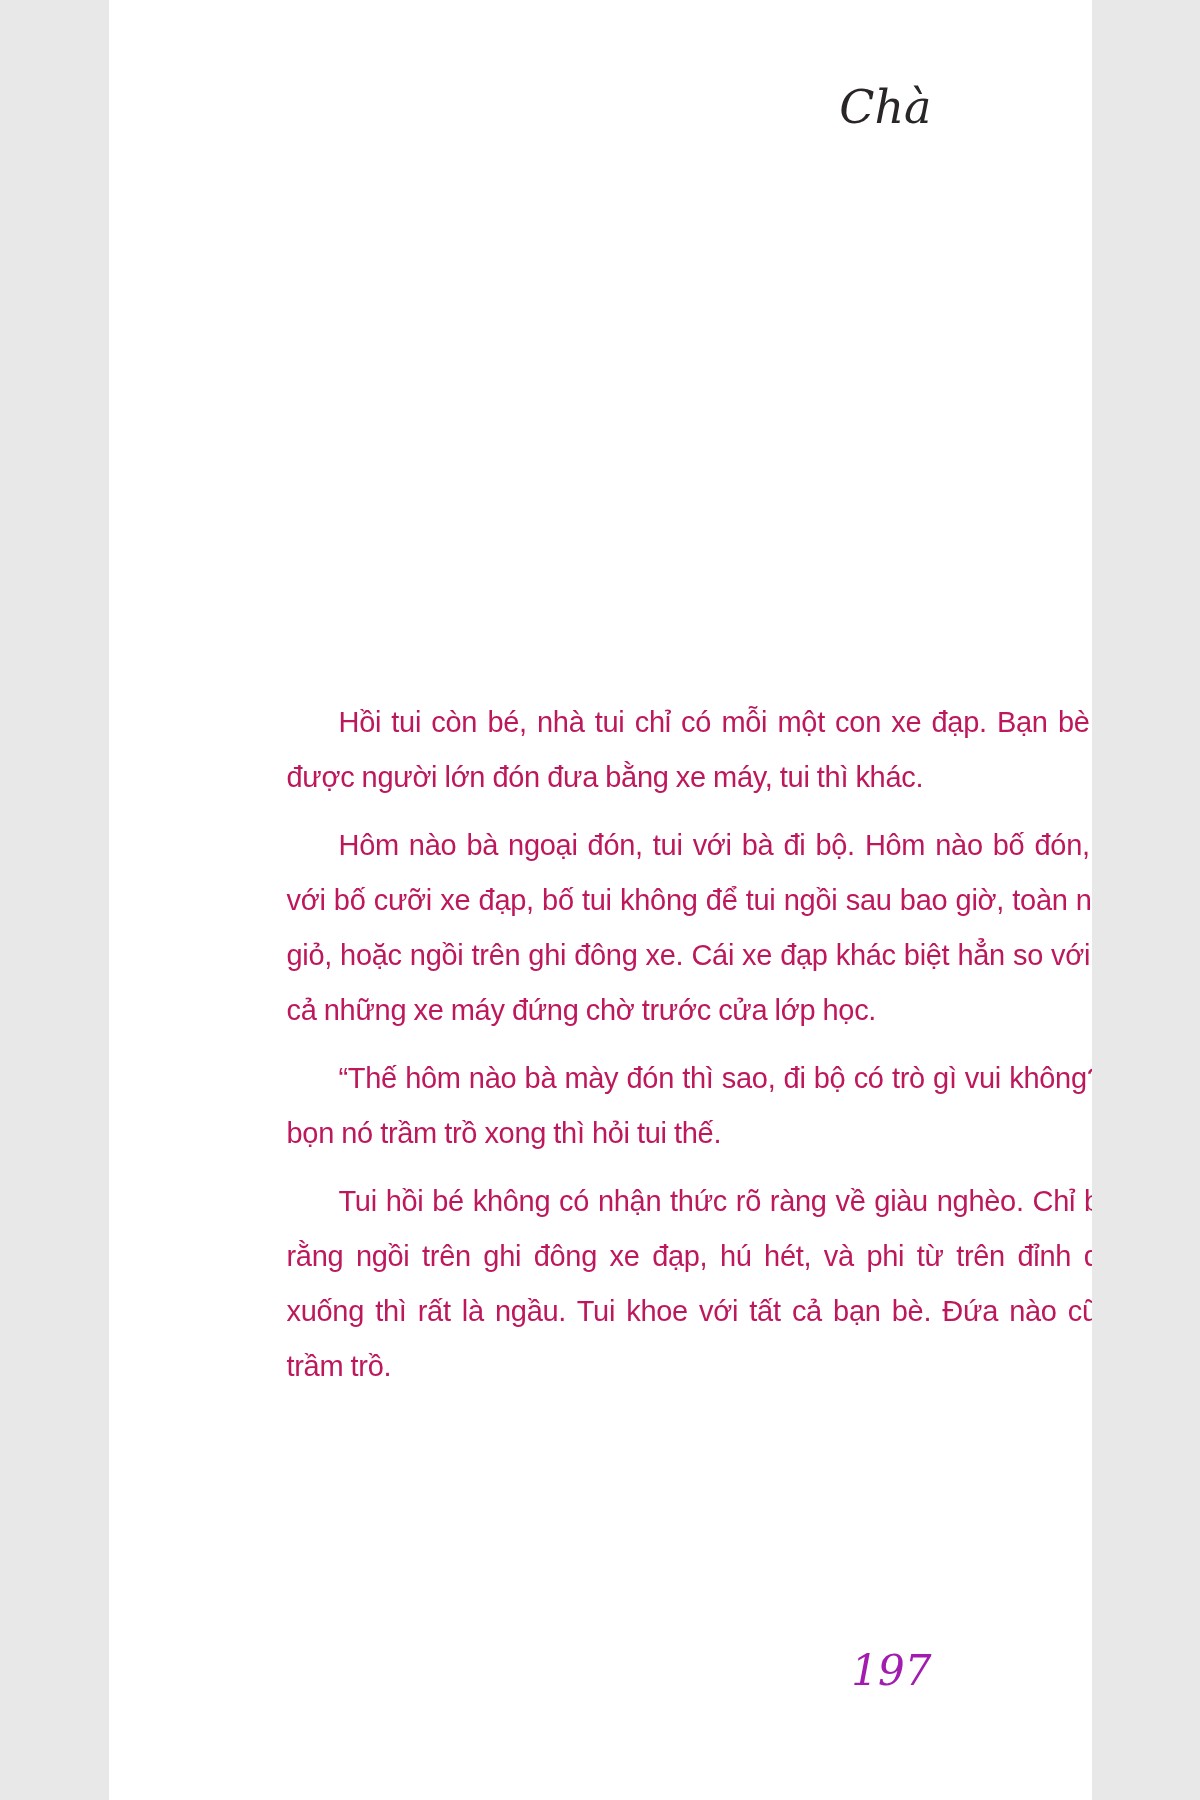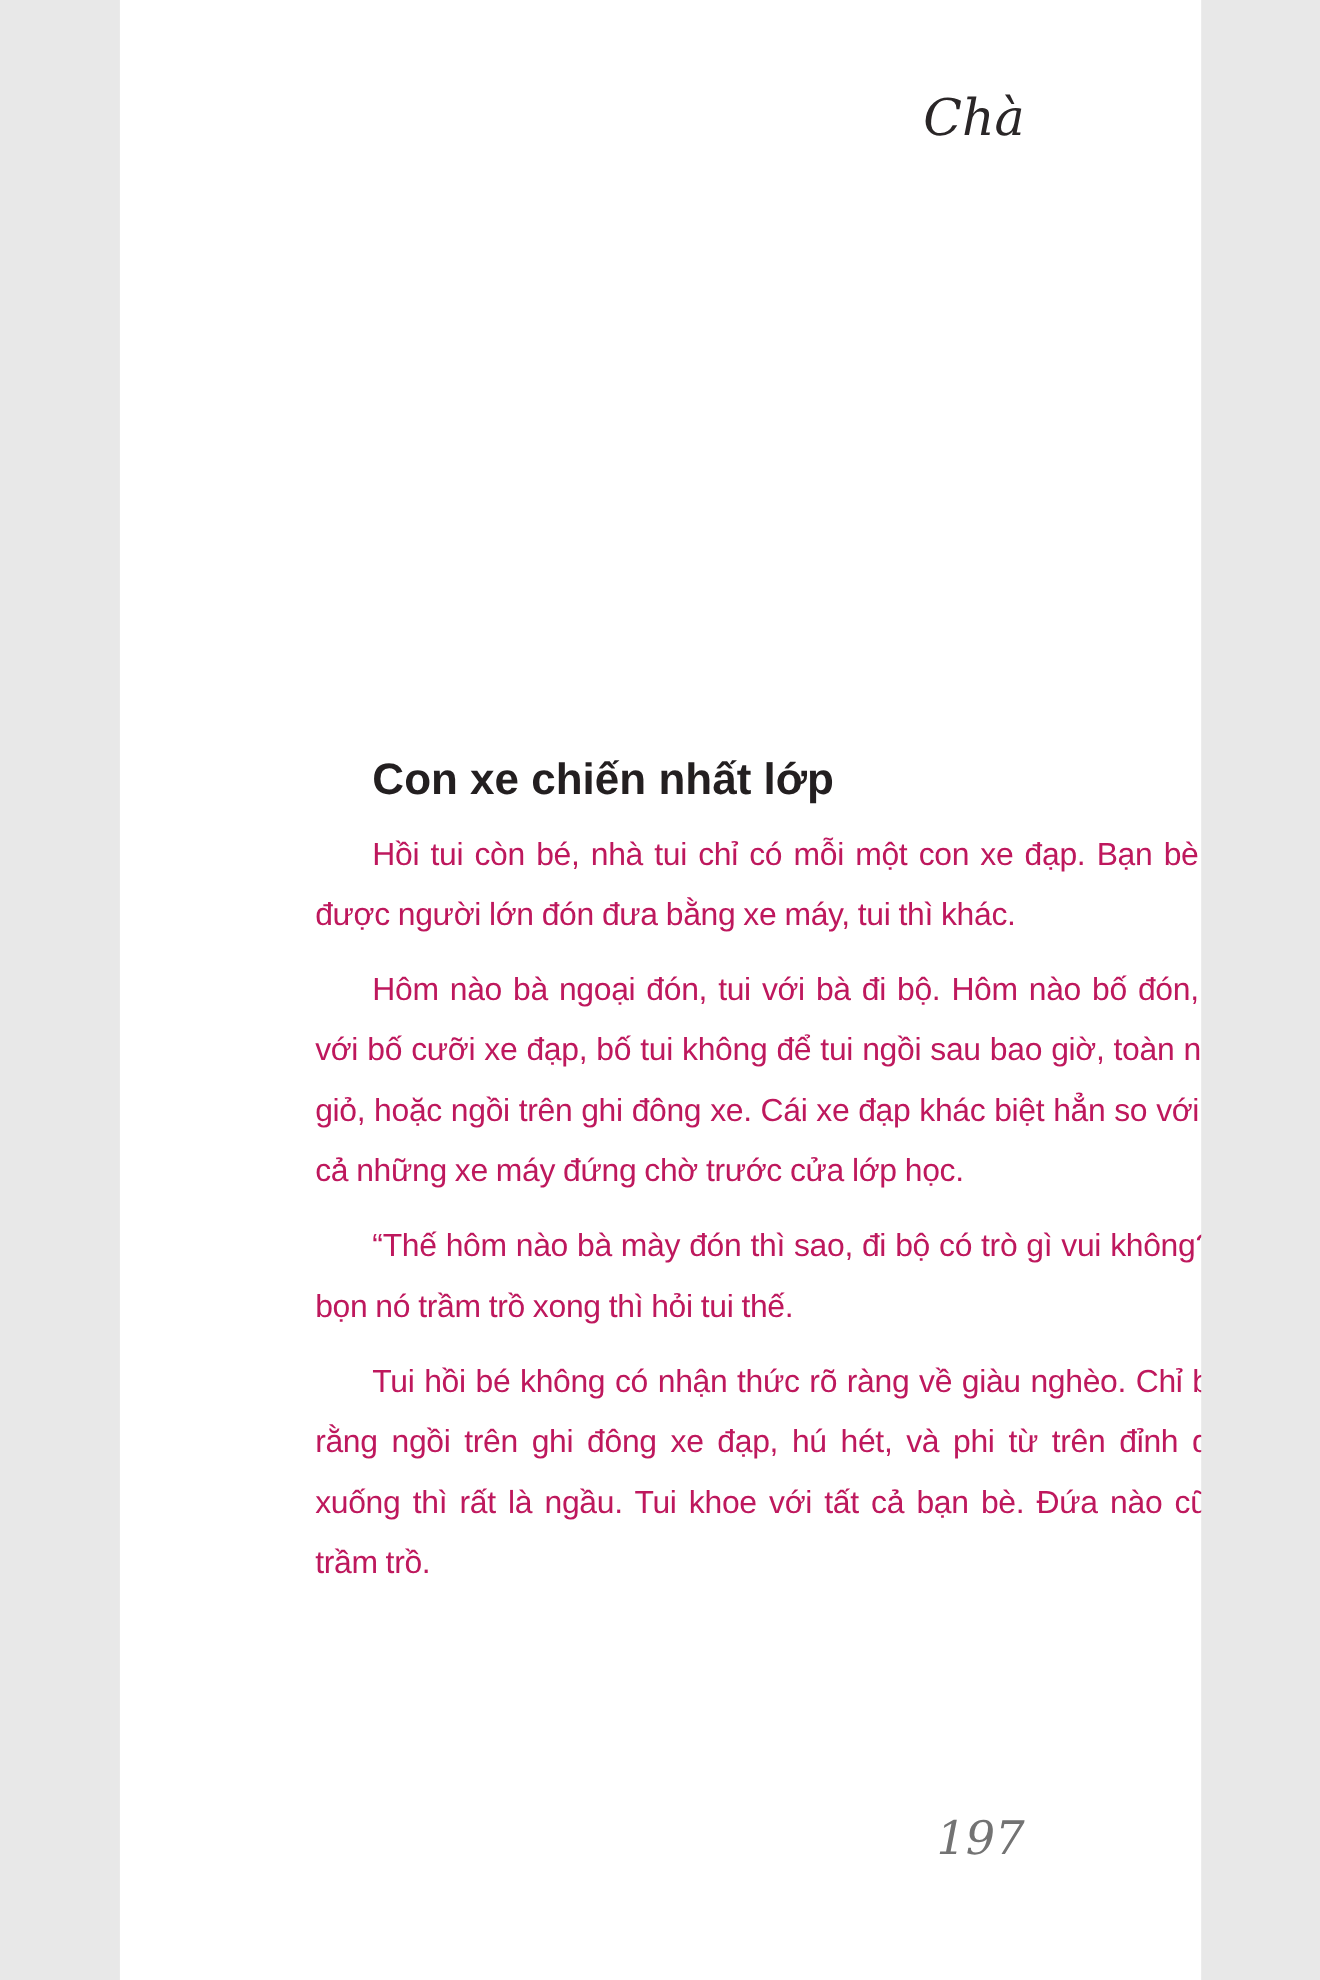--- a/index.html
+++ b/index.html
@@ -72,33 +72,32 @@
     color: #be185d;
   }
   .page-number {
     position: absolute;
     top: 1650px;
     right: 160px;
     font-family: "DejaVu Serif", serif;
     font-style: italic;
     font-size: 42px;
     line-height: 1;
-    color: #737373;
+    color: #a21caf;
   }
 </style>
 </head>
 <body>
 
 <div class="page">
 
   <div class="running-header">Chà</div>
 
 
   <div class="content">
-    <h2 class="section-heading">Con xe chiến nhất lớp</h2>
 
     <p class="body-par">Hồi tui còn bé, nhà tui chỉ có mỗi một con xe đạp. Bạn bè tui được người lớn đón đưa bằng xe máy, tui thì khác.</p>
 
     <p class="body-par">Hôm nào bà ngoại đón, tui với bà đi bộ. Hôm nào bố đón, tui với bố cưỡi xe đạp, bố tui không để tui ngồi sau bao giờ, toàn ngồi giỏ, hoặc ngồi trên ghi đông xe. Cái xe đạp khác biệt hẳn so với tất cả những xe máy đứng chờ trước cửa lớp học.</p>
 
     <p class="body-par">“Thế hôm nào bà mày đón thì sao, đi bộ có trò gì vui không?” - bọn nó trầm trồ xong thì hỏi tui thế.</p>
 
     <p class="body-par">Tui hồi bé không có nhận thức rõ ràng về giàu nghèo. Chỉ biết rằng ngồi trên ghi đông xe đạp, hú hét, và phi từ trên đỉnh dốc xuống thì rất là ngầu. Tui khoe với tất cả bạn bè. Đứa nào cũng trầm trồ.</p>
   </div>
 

